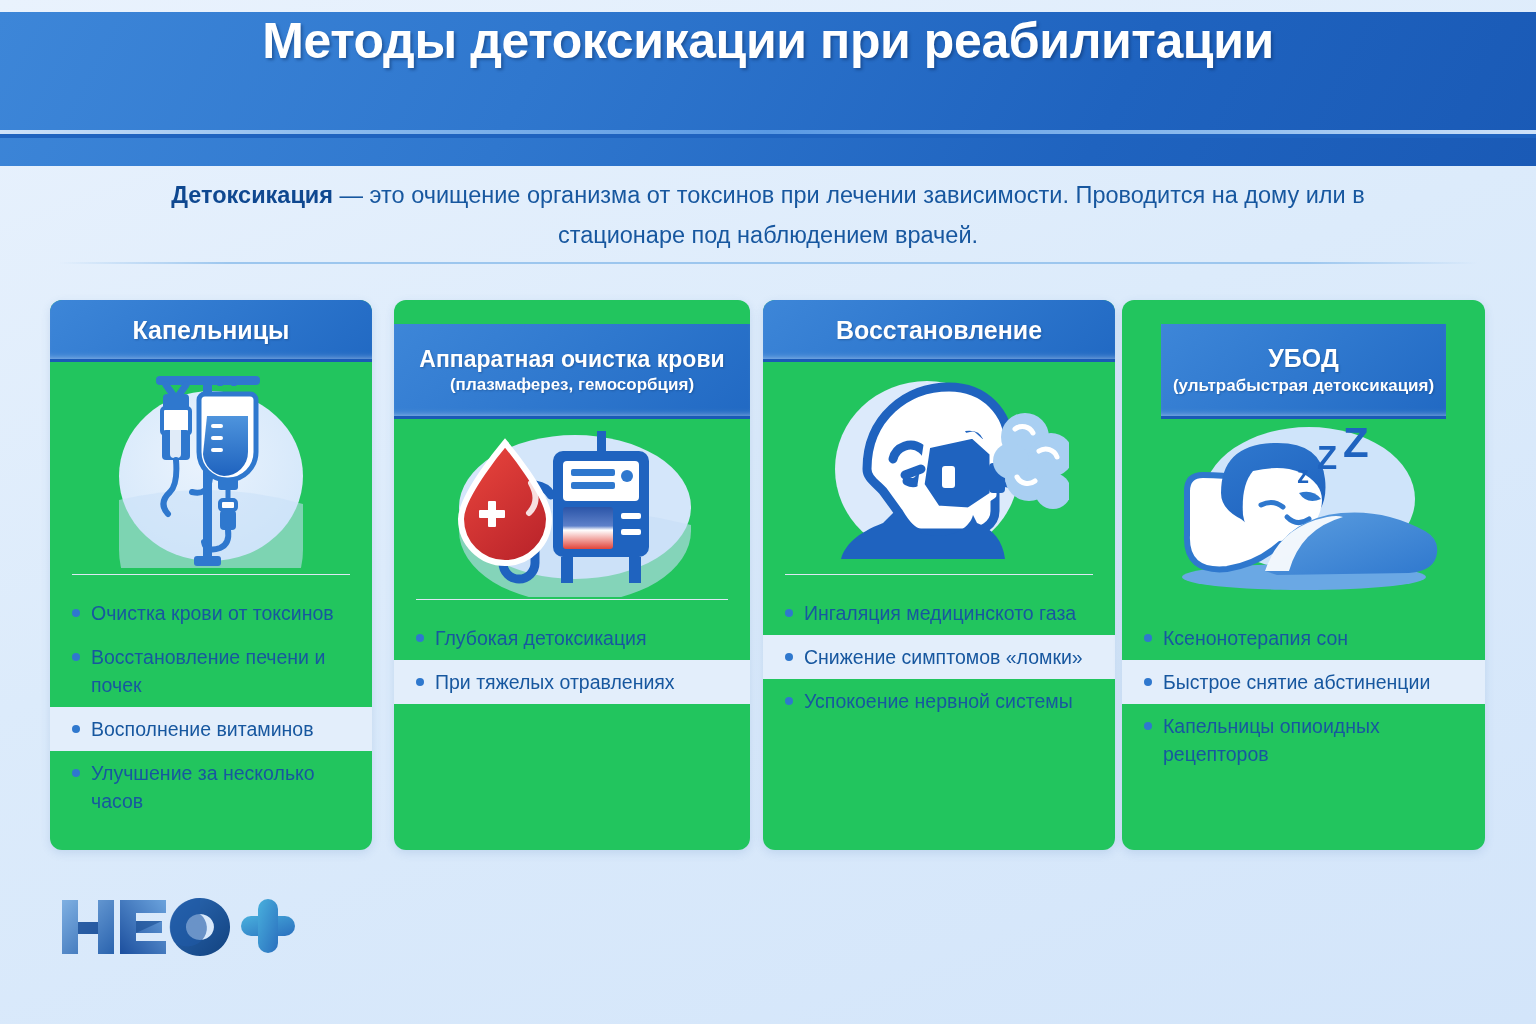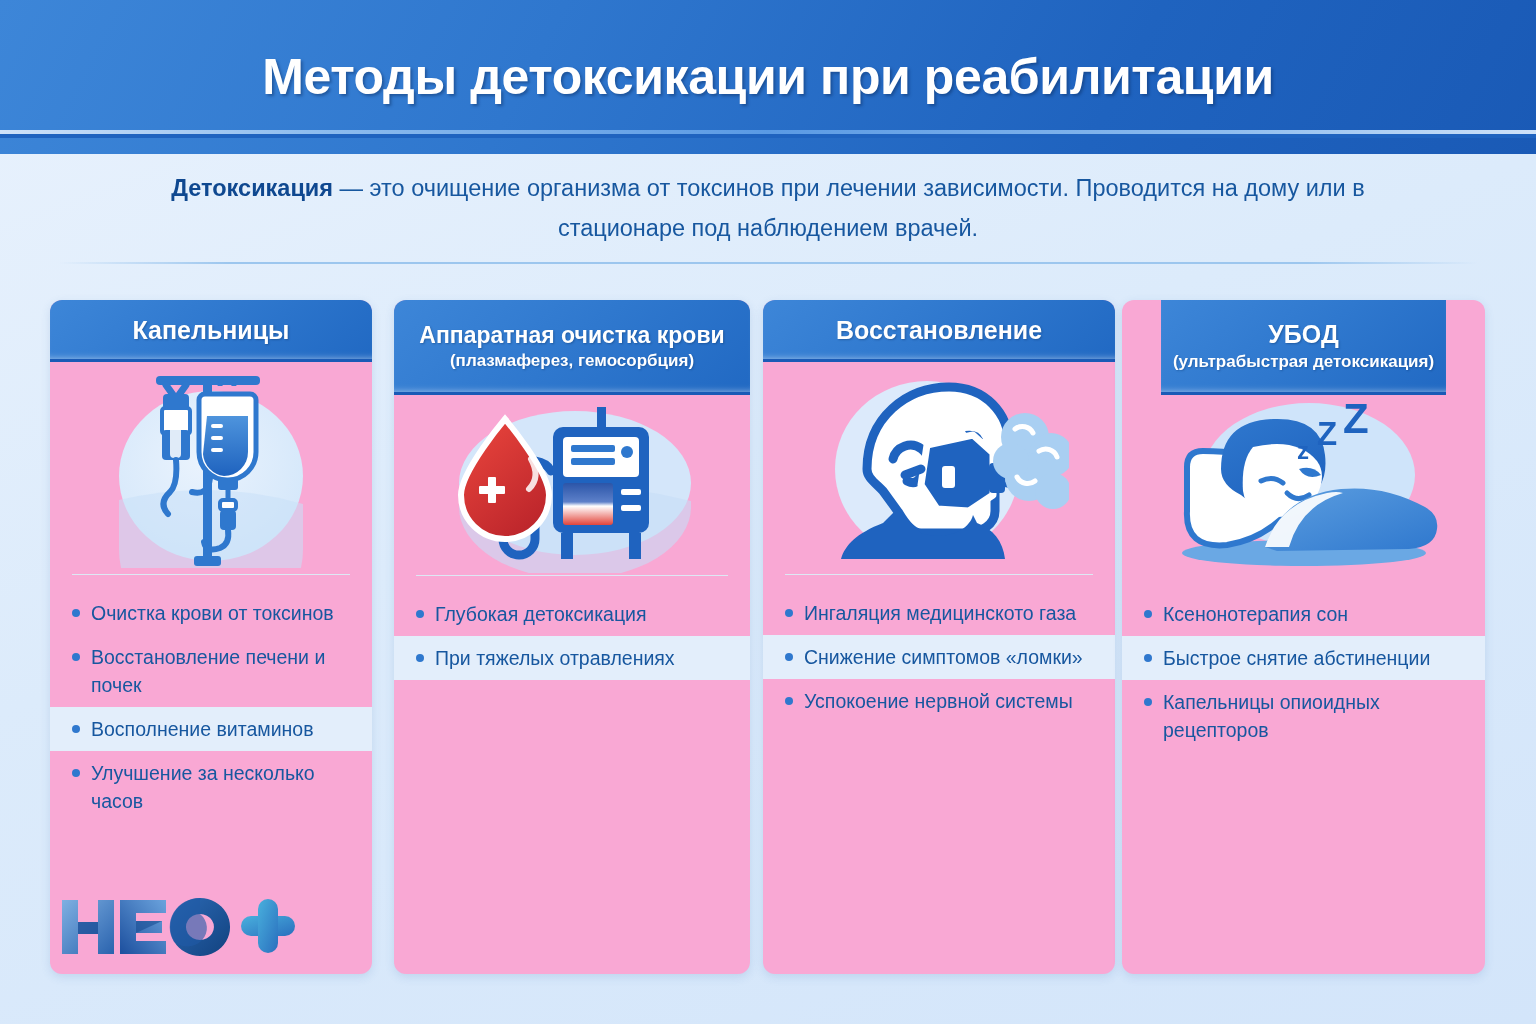--- a/index.html
+++ b/index.html
@@ -12,26 +12,25 @@
 
   body {
     font-family: "Liberation Sans", "DejaVu Sans", sans-serif;
     background: linear-gradient(160deg, #e9f2fd 0%, #dcebfb 45%, #d3e5fa 100%);
     position: relative;
   }
 
   
   .banner {
     position: absolute;
-    left: 0; top: 0;
+    left: 0; top: 12px;
     width: 1536px;
     height: 154px;
     background: linear-gradient(118deg, #3d86d8 0%, #2f77ce 35%, #1f63bf 72%, #1a5ab6 100%);
     display: flex;
-    align-items: center;
     justify-content: center;
   }
   .banner-title {
     color: #ffffff;
     font-size: 50px;
     font-weight: bold;
     letter-spacing: -0.4px;
     text-shadow: 2px 2px 3px rgba(10,45,95,0.45);
     white-space: nowrap;
   }
@@ -46,21 +45,21 @@
     position: absolute;
     left: 0; top: 134px;
     width: 1536px;
     height: 4px;
     background: #1f63bf;
   }
 
   
   .subtitle {
     position: absolute;
-    left: 160px; top: 168px;
+    left: 160px; top: 175px;
     width: 1216px;
     text-align: center;
     color: #17579f;
     font-size: 23.5px;
     line-height: 40px;
   }
   .subtitle b { color: #0f4890; font-weight: bold; }
 
   .hr {
     position: absolute;
@@ -73,43 +72,43 @@
   
   .cards {
     position: absolute;
     left: 0; top: 300px;
     width: 1536px;
     height: 552px;
   }
   .card {
     position: absolute;
     top: 0;
-    height: 674px;
-    background: #f9a8d4;
+    height: 550px;
+    background: #22c55e;
     border-radius: 12px;
     box-shadow: 0 3px 10px rgba(60,110,175,0.16);
     overflow: hidden;
     display: flex;
     flex-direction: column;
   }
   .card.c0 { left: 50px;   width: 322px; }
   .card.c1 { left: 394px;  width: 356px; }
   .card.c2 { left: 763px;  width: 352px; }
   .card.c3 { left: 1122px; width: 363px; align-items: center; }
 
   .card-head {
     background: linear-gradient(140deg,#3d86d8 0%,#2f78ce 50%,#2169c3 100%);
     color: #fff;
     text-align: center;
     padding: 11px 12px 10px 12px;
     border-bottom: 3px solid #1a5ab6;
     box-shadow: inset 0 -6px 7px -6px rgba(255,255,255,0.55);
   }
   .card.c0 .card-head, .card.c2 .card-head { min-height: 62px; display:flex; align-items:center; justify-content:center; }
-  .card.c1 .card-head, .card.c3 .card-head { min-height: 95px; display:flex; flex-direction:column; align-items:center; justify-content:center; }
+  .card.c1 .card-head, .card.c3 .card-head { min-height: 95px; display:flex; flex-direction:column; align-items:center; justify-content:center;margin-top:24px; }
 
   .card-title {
     font-size: 25px;
     font-weight: bold;
     line-height: 1.15;
     text-shadow: 1px 1px 2px rgba(12,50,100,0.4);
     white-space: nowrap;
   }
   .card.c1 .card-title { font-size: 23px; }
   .card-sub {

